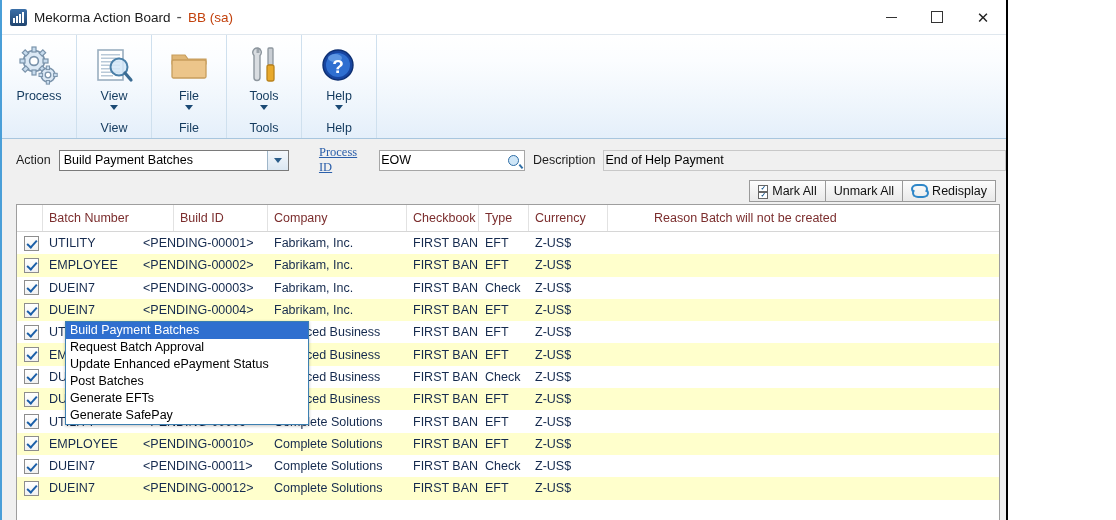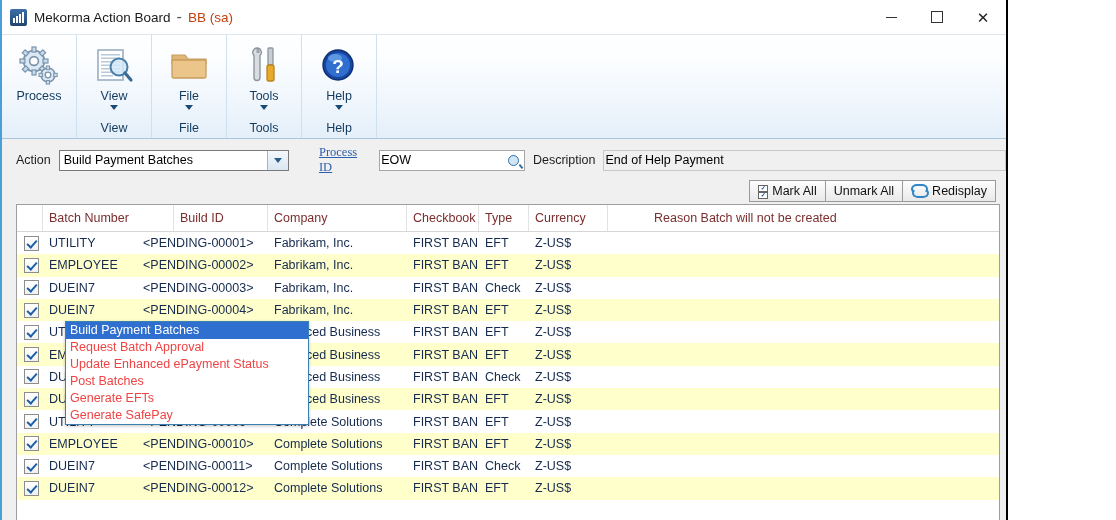--- a/index.html
+++ b/index.html
@@ -277,21 +277,21 @@
     position: absolute;
     left: 63px; top: 182px;
     width: 242px;
     background: #ffffff;
     border: 1px solid #3c7fb1;
     z-index: 50;
     box-shadow: 0 1px 3px rgba(0,0,0,.25);
   }
   .dditem {
     height: 17px; line-height: 17px;
-    font-size: 12.5px; color: #ef4444;
+    font-size: 12.5px; color: #000000;
     padding-left: 4px;
     white-space: nowrap;
     cursor: default;
   }
   .dditem.sel { background: #2f6fcf; color: #ffffff; }
 </style>
 </head>
 <body>
 
 <div id="app">

